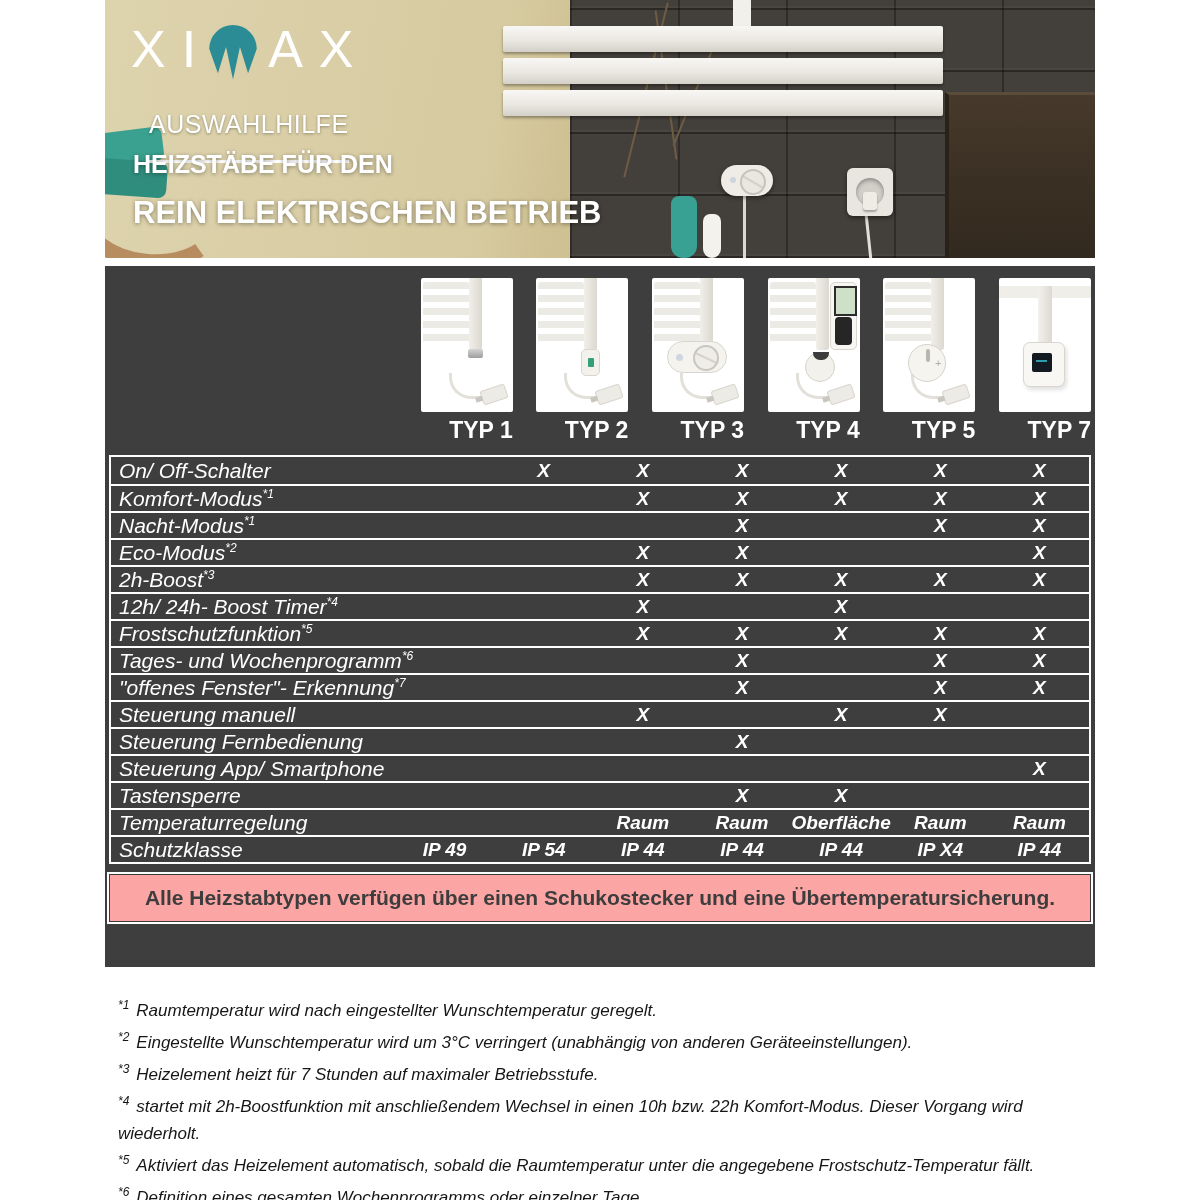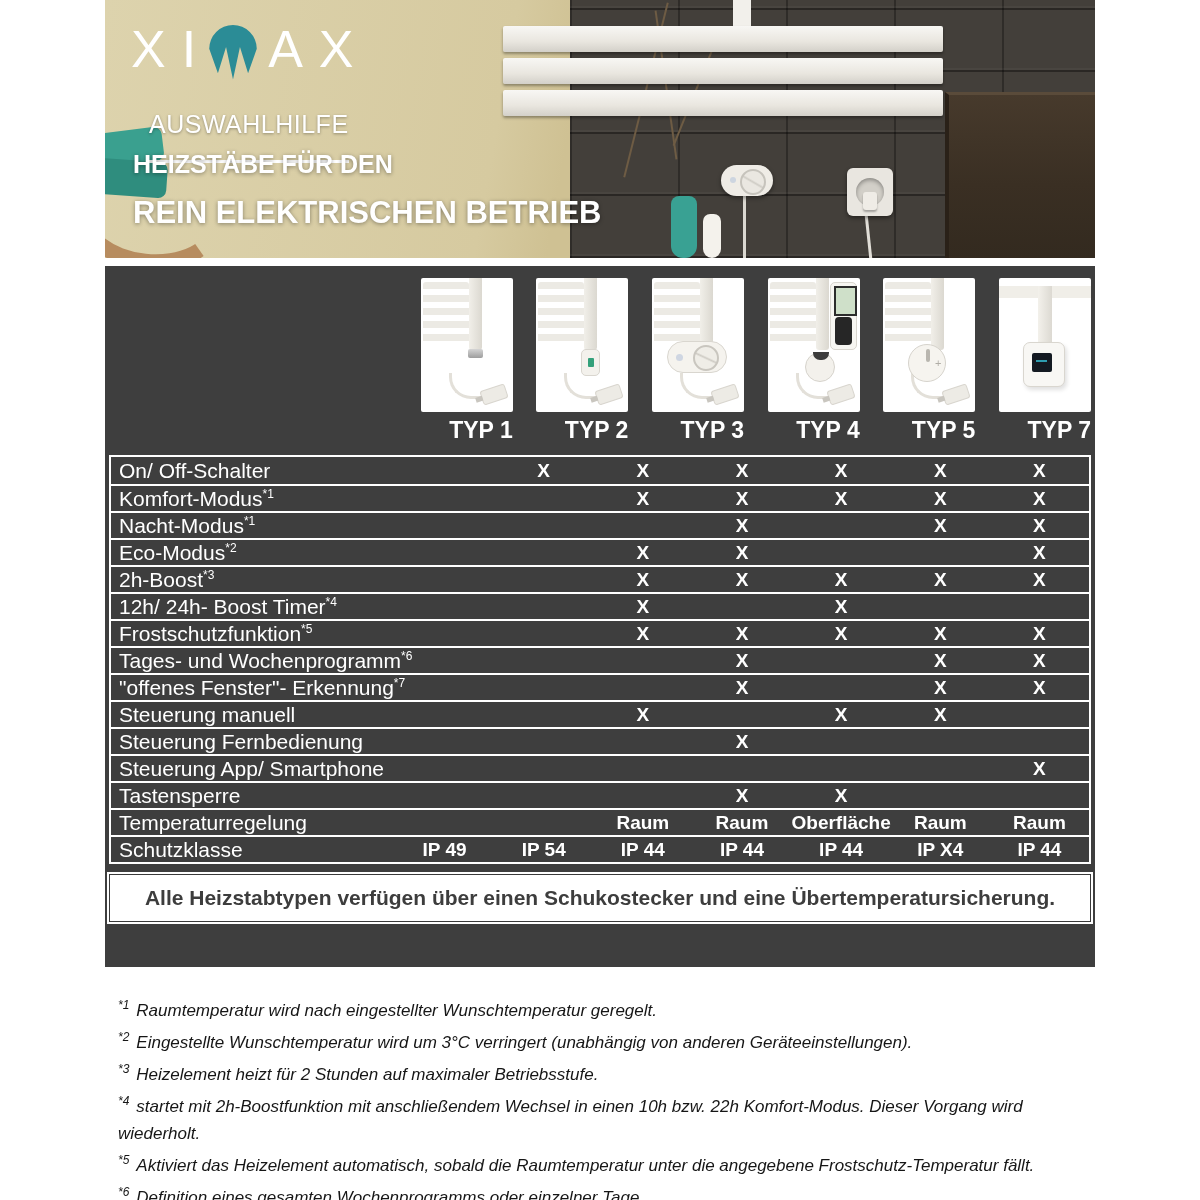--- a/index.html
+++ b/index.html
@@ -123,27 +123,27 @@
           background:linear-gradient(90deg,#f3f1eb,#dcd9d2); }
   .acc-box7 { position:absolute; left:24px; top:64px; width:42px; height:45px; background:#f8f7f4;
               border:1px solid #d9d6cf; border-radius:7px; box-shadow:2px 3px 4px rgba(0,0,0,.12); }
   .acc-box7::before { content:""; position:absolute; left:8px; top:10px; width:20px; height:19px;
               background:#141a22; border-radius:2px; }
   .acc-box7::after { content:""; position:absolute; left:12px; top:17px; width:11px; height:2px;
               background:#2e9db0; }
 
   
   .rows-box { border:2px solid #ffffff; margin-top:5px; }
-  .frow { display:flex; align-items:center; height:27px; background:#3e3e3e; }
+  .frow { display:flex; align-items:center; height:27px; background:#3e3e3e;font-style:italic; }
   .frow + .frow { border-top:2px solid #ffffff; }
   .flabel { width:284px; padding-left:8px; color:#ffffff; font-size:21px; white-space:nowrap; }
   .flabel sup { font-size:12px; }
   .fcell { flex:1; text-align:center; color:#ffffff; font-size:19px; font-weight:bold; }
 
-  .note-bar { margin:10px 0 0 0; height:48px; background:#ffffff; border:1px solid #3a3a3a;
+  .note-bar { margin:10px 0 0 0; height:48px; background:#fca5a5; border:1px solid #3a3a3a;
               box-shadow:0 0 0 2px #ffffff; display:flex; align-items:center; justify-content:center;
               color:#3d3d3d; font-size:21px; font-weight:bold; }
 
   
   .footnotes { position:absolute; left:118px; top:992px; width:985px; color:#161616; }
   .fn { font-style:italic; font-size:17px; line-height:26.5px; }
   .fn sup { font-size:12px; font-style:italic; margin-right:7px; }
 </style>
 </head>
 <body>
@@ -396,17 +396,17 @@
         <div class="fcell">IP X4</div>
         <div class="fcell">IP 44</div>
       </div>
     </div>
   <div class="note-bar">Alle Heizstabtypen verfügen über einen Schukostecker und eine Übertemperatursicherung.</div>
 </div>
 
 <div class="footnotes" id="footnotes">
     <div class="fn"><sup>*1</sup><span>Raumtemperatur wird nach eingestellter Wunschtemperatur geregelt.</span></div>
     <div class="fn"><sup>*2</sup><span>Eingestellte Wunschtemperatur wird um 3°C verringert (unabhängig von anderen Geräteeinstellungen).</span></div>
-    <div class="fn"><sup>*3</sup><span>Heizelement heizt für 2 Stunden auf maximaler Betriebsstufe.</span></div>
+    <div class="fn"><sup>*3</sup><span>Heizelement heizt für 7 Stunden auf maximaler Betriebsstufe.</span></div>
     <div class="fn"><sup>*4</sup><span>startet mit 2h-Boostfunktion mit anschließendem Wechsel in einen 10h bzw. 22h Komfort-Modus. Dieser Vorgang wird wiederholt.</span></div>
     <div class="fn"><sup>*5</sup><span>Aktiviert das Heizelement automatisch, sobald die Raumtemperatur unter die angegebene Frostschutz-Temperatur fällt.</span></div>
     <div class="fn"><sup>*6</sup><span>Definition eines gesamten Wochenprogramms oder einzelner Tage.</span></div>
   </div>
 
 </body></html>

